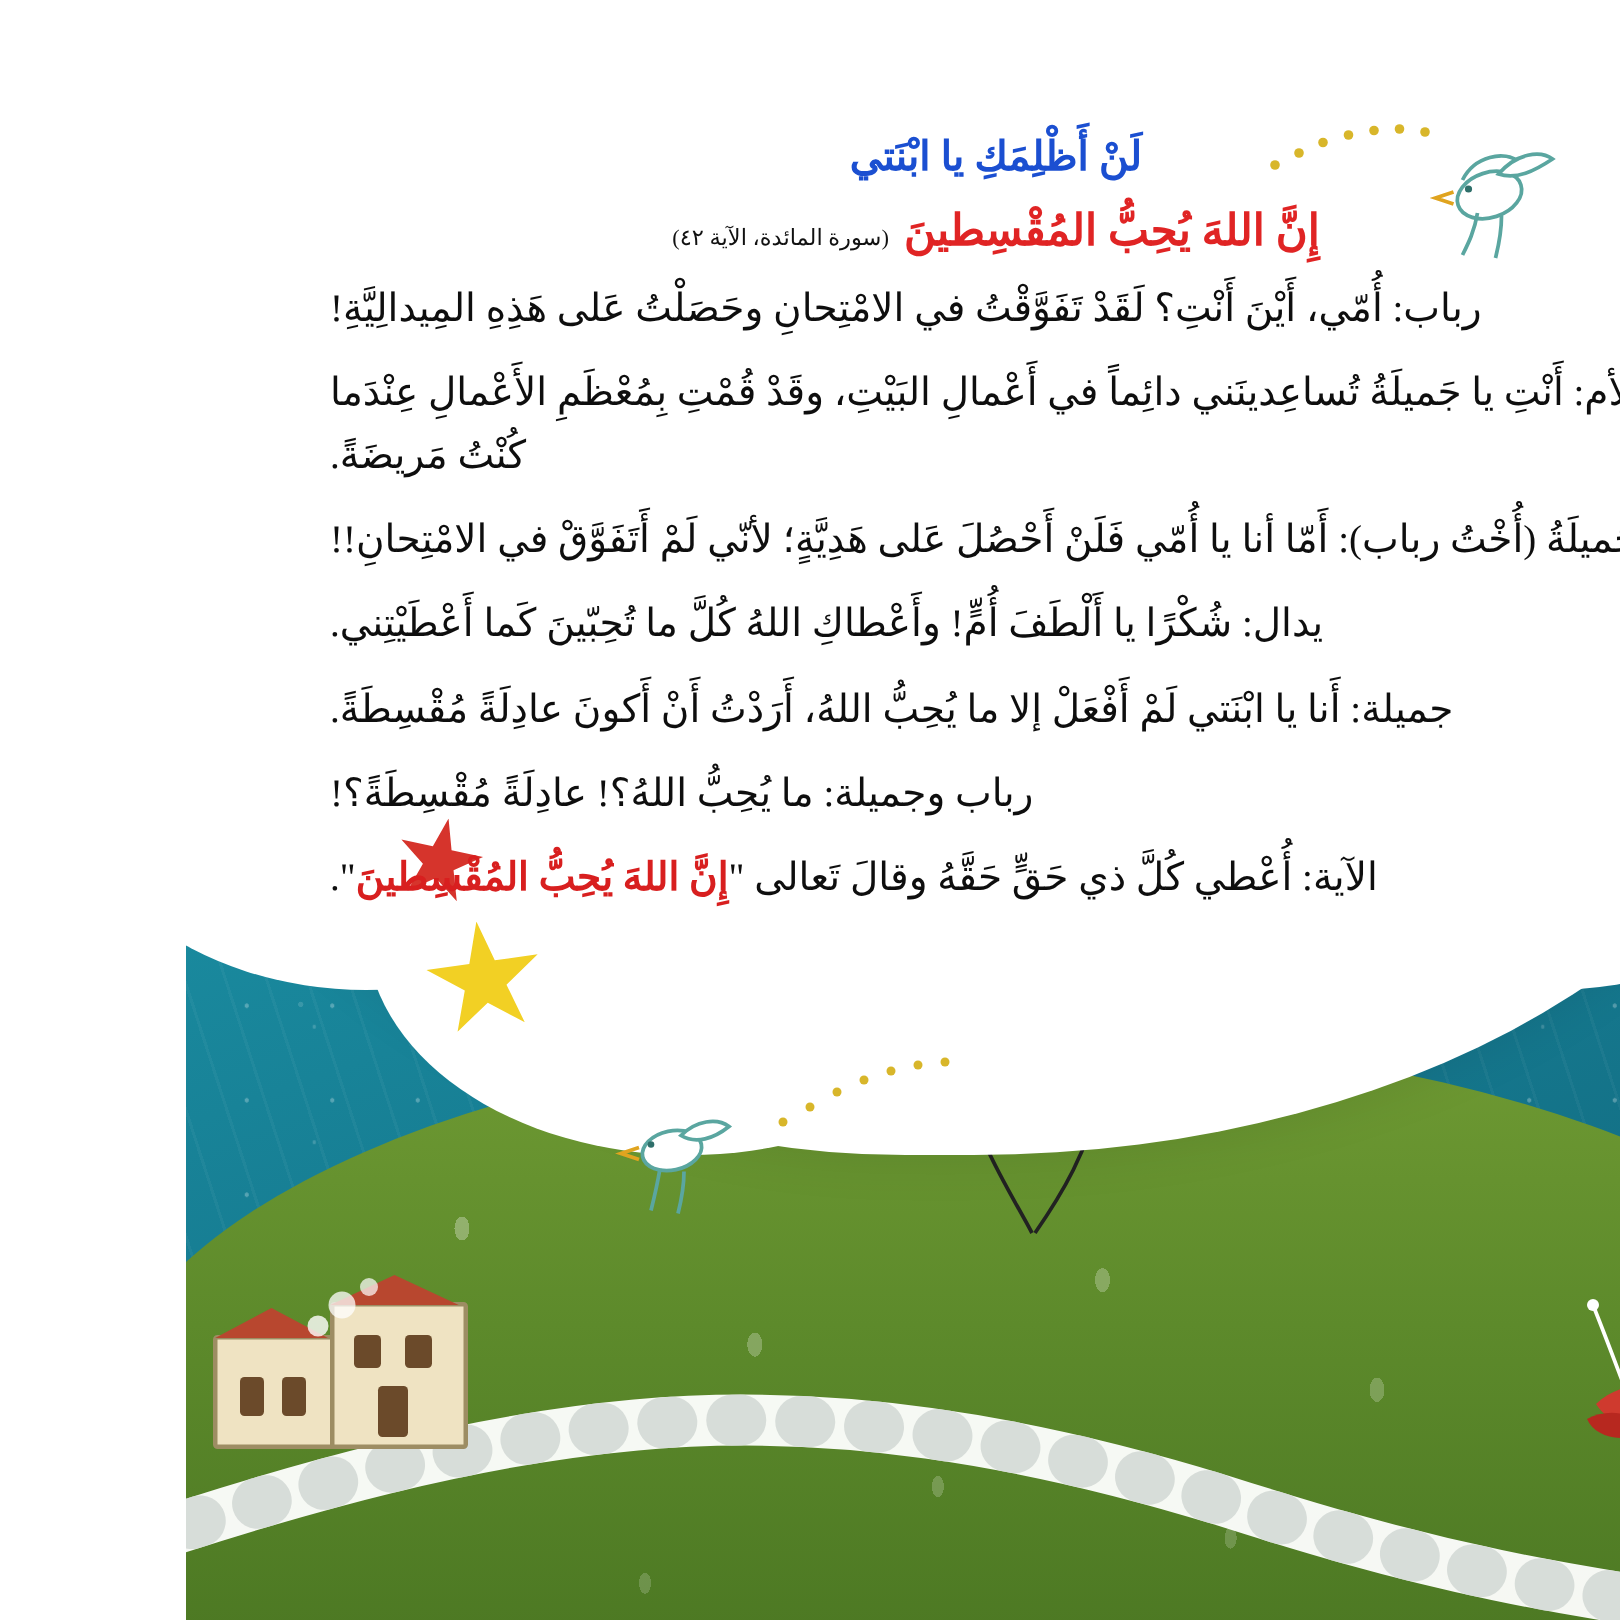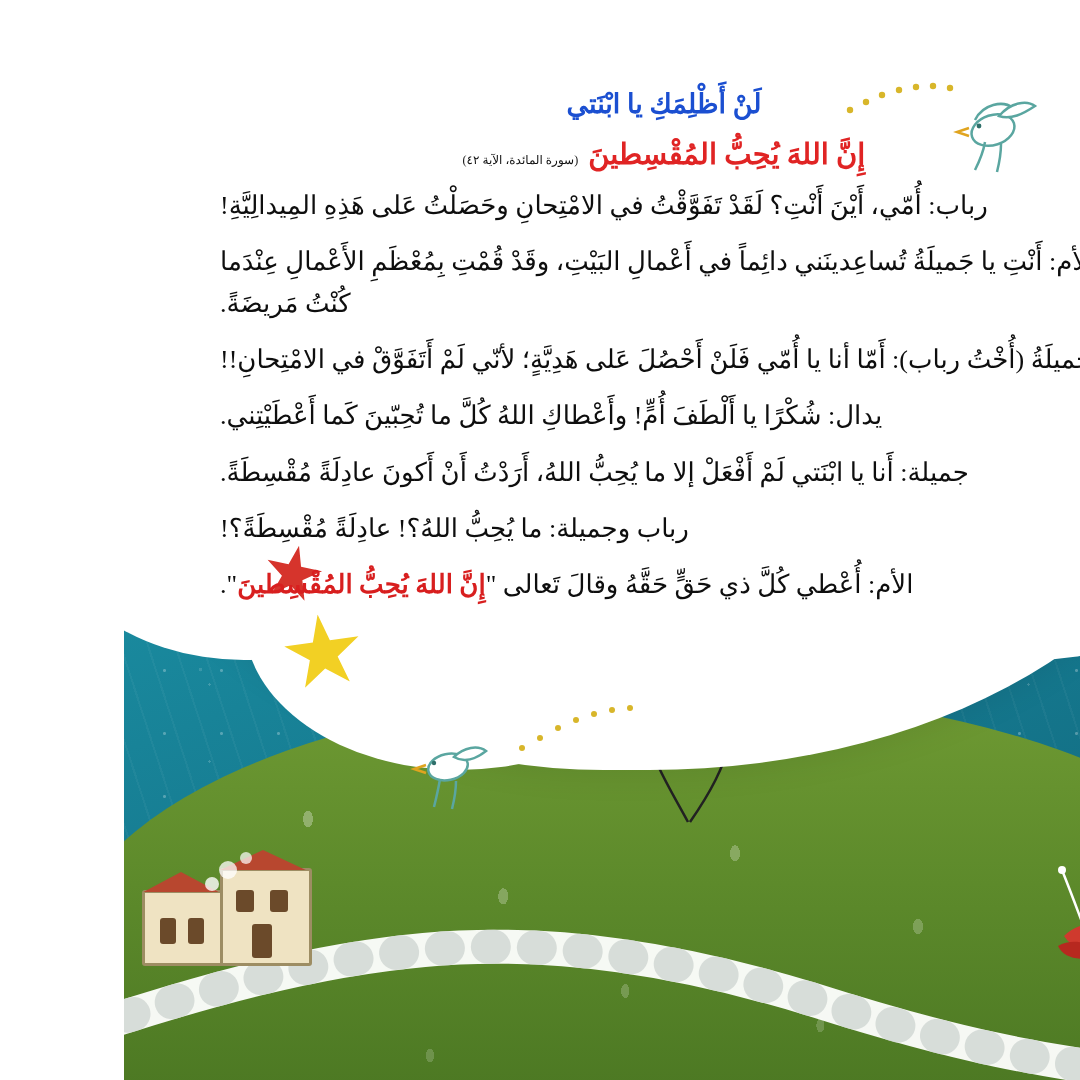--- a/index.html
+++ b/index.html
@@ -100,21 +100,21 @@
   .ayah-line {
     margin: 0 0 10px 0;
     line-height: 1.4;
   }
   .ayah {
     font-size: 29px;
     font-weight: bold;
     color: #e02424;
   }
   .ayah-ref {
-    font-size: 12px;
+    font-size: 15px;
     color: #111111;
     font-weight: normal;
     padding-right: 6px;
   }
   .dialogue {
     margin-top: 10px;
     text-align: right;
     direction: rtl;
   }
   .line {
@@ -373,18 +373,18 @@
     </div>
 
     <div class="dialogue">
       <p class="line">رباب: أُمّي، أَيْنَ أَنْتِ؟ لَقَدْ تَفَوَّقْتُ في الامْتِحانِ وحَصَلْتُ عَلى هَذِهِ المِيدالِيَّةِ!</p>
       <p class="line">الأم: أَنْتِ يا جَميلَةُ تُساعِدينَني دائِماً في أَعْمالِ البَيْتِ، وقَدْ قُمْتِ بِمُعْظَمِ الأَعْمالِ عِنْدَما كُنْتُ مَريضَةً.</p>
       <p class="line">جَميلَةُ (أُخْتُ رباب): أَمّا أنا يا أُمّي فَلَنْ أَحْصُلَ عَلى هَدِيَّةٍ؛ لأنّي لَمْ أَتَفَوَّقْ في الامْتِحانِ!!</p>
       <p class="line">يدال: شُكْرًا يا أَلْطَفَ أُمٍّ! وأَعْطاكِ اللهُ كُلَّ ما تُحِبّينَ كَما أَعْطَيْتِني.</p>
       <p class="line">جميلة: أَنا يا ابْنَتي لَمْ أَفْعَلْ إلا ما يُحِبُّ اللهُ، أَرَدْتُ أَنْ أَكونَ عادِلَةً مُقْسِطَةً.</p>
       <p class="line">رباب وجميلة: ما يُحِبُّ اللهُ؟! عادِلَةً مُقْسِطَةً؟!</p>
       <p class="line">
-        <span>الأم: أُعْطي كُلَّ ذي حَقٍّ حَقَّهُ وقالَ تَعالى "</span><span class="quote-red">إِنَّ اللهَ يُحِبُّ المُقْسِطينَ</span><span>".</span>
+        <span>الآية: أُعْطي كُلَّ ذي حَقٍّ حَقَّهُ وقالَ تَعالى "</span><span class="quote-red">إِنَّ اللهَ يُحِبُّ المُقْسِطينَ</span><span>".</span>
       </p>
     </div>
   </div>
 
 </div>
 
 </body></html>

